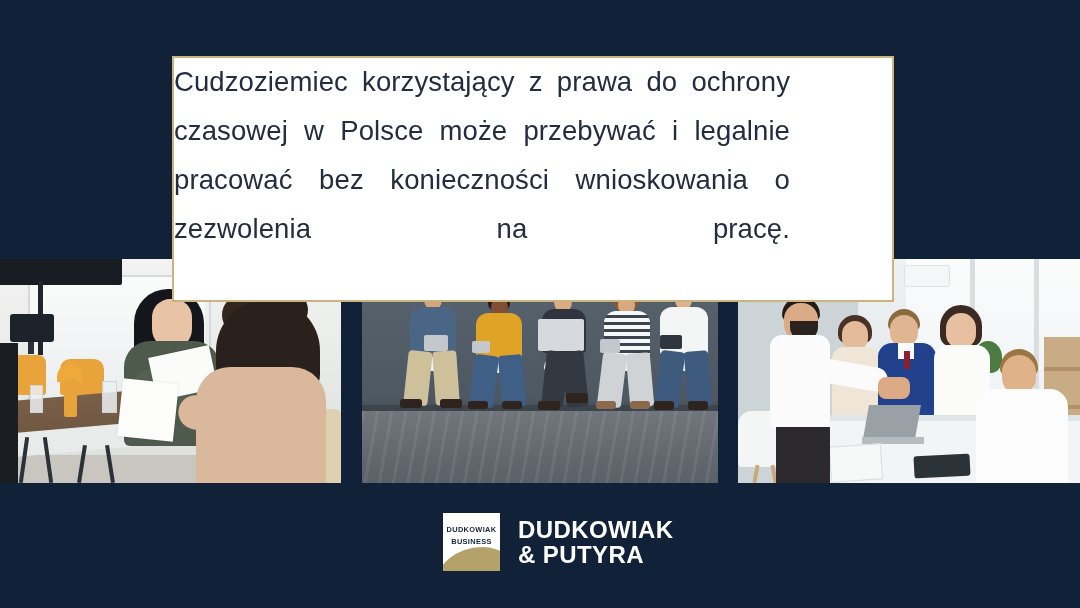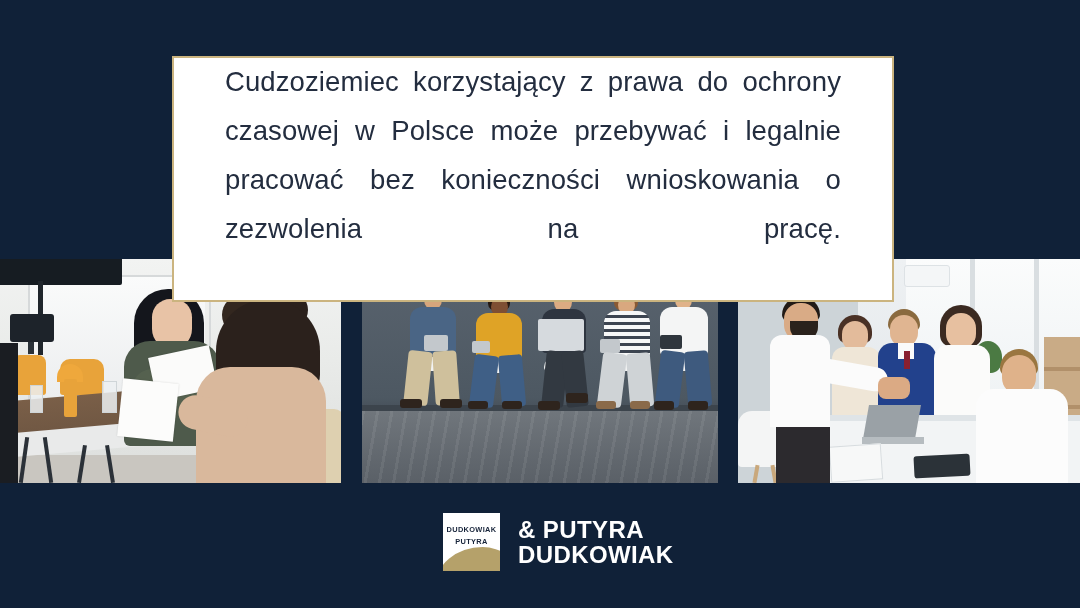--- a/index.html
+++ b/index.html
@@ -118,21 +118,21 @@
   .p3-clip{left:92px;top:186px;width:50px;height:34px;background:#f7f8f8;border:1px solid #d7dcdf;transform:rotate(-4deg);}
   .p3-tablet{left:176px;top:196px;width:56px;height:22px;background:#2b3238;border-radius:3px;transform:rotate(-3deg);}
   .p3-chairW{left:0;top:152px;width:50px;height:56px;background:#f4f5f5;border-radius:14px 14px 4px 4px;}
   .p3-chairWleg{left:16px;top:206px;width:4px;height:18px;background:#c9a87c;transform:rotate(10deg);}
   .p3-chairWleg2{left:34px;top:206px;width:4px;height:18px;background:#c9a87c;transform:rotate(-10deg);}
 
   
   .quote-card{
     position:absolute;left:172px;top:56px;width:722px;height:246px;
     background:#ffffff;border:2px solid #cbb47f;box-sizing:border-box;
-    display:flex;align-items:center;justify-content:center;
+    display:flex;align-items:center;
   }
   .quote-text{
     width:616px;
     font-family:"Liberation Sans",sans-serif;
     font-size:27.5px;line-height:49px;
     color:#232d3f;text-align:justify;
     letter-spacing:.1px;font-weight:400;
     margin:0;
   }
   .quote-text::after{content:"";display:inline-block;width:100%;}
@@ -318,23 +318,23 @@
   </div>
 
   <div class="quote-card">
     <p class="quote-text">Cudzoziemiec korzystający z prawa do ochrony czasowej w Polsce może przebywać i legalnie pracować bez konieczności wnioskowania o zezwolenia na pracę.</p>
   </div>
 
   <div class="logo">
     <div class="logo-mark">
       <div class="logo-mark-text">
         <div>DUDKOWIAK</div>
-        <div>PUTYRA</div>
+        <div>BUSINESS</div>
       </div>
       <div class="logo-wave"></div>
     </div>
     <div class="logo-word">
+      <div>DUDKOWIAK</div>
       <div>&amp; PUTYRA</div>
-      <div>DUDKOWIAK</div>
     </div>
   </div>
 
 </div>
 
 </body></html>

